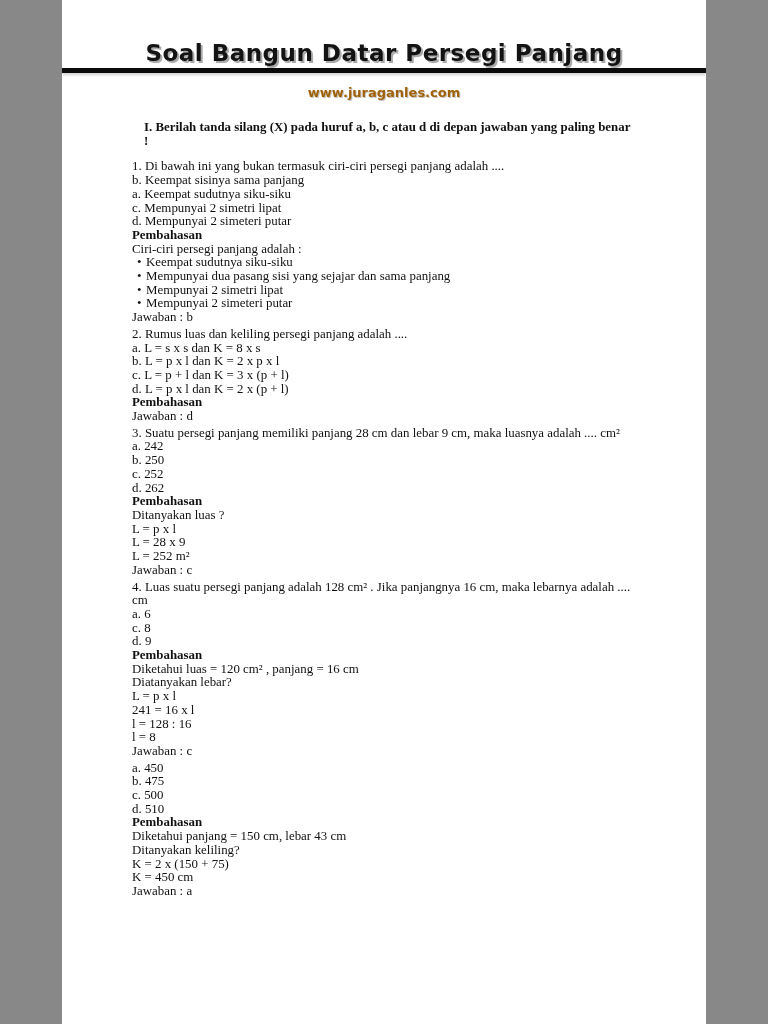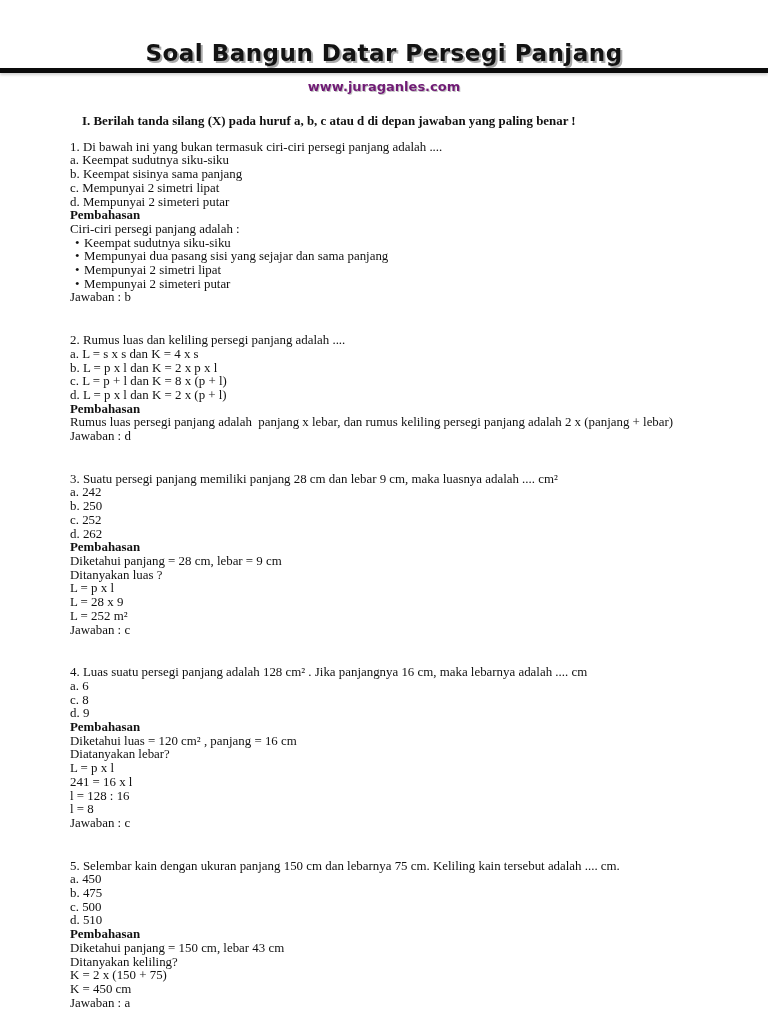--- a/index.html
+++ b/index.html
@@ -1,95 +1,93 @@
 <!DOCTYPE html>
 <html><head>
 <meta charset="utf-8">
 <style>
   html, body { margin: 0; padding: 0; background: #888; }
   .page {
-    width: 768px; height: 1024px; margin: 0 auto;
+    width: 644px; height: 1024px; margin: 0 auto;
     background: #ffffff; color: #111;
     font-family: "Liberation Serif", serif;
     font-size: 12.9px; line-height: 13.7px;
     overflow: hidden; position: relative;
     box-sizing: border-box;
   }
   .doc-header { padding-top: 40px; }
   .doc-title {
     margin: 0; text-align: center;
     font-family: "DejaVu Sans", sans-serif;
     font-weight: 700; font-size: 23px; line-height: 26px;
     letter-spacing: 0.5px; color: #131313;
     text-shadow: 2px 2px 0 #aaaaaa;
   }
   .header-rule {
     height: 5px; background: #0b0b0b; margin-top: 2px;
     box-shadow: 0 2px 3px rgba(0,0,0,0.18);
   }
   .website {
-    margin-top: 6px; text-align: center;
+    margin-top: 12px; text-align: center;
     font-family: "DejaVu Sans", sans-serif;
     font-weight: 700; font-size: 13px; line-height: 15px;
-    color: #701a75; text-shadow: 1px 1px 0 #c4c4c4;
+    color: #a16207; text-shadow: 1px 1px 0 #c4c4c4;
   }
   .doc-body { padding: 9px 62px 0 70px; }
   .line { white-space: pre-wrap; }
   .bold { font-weight: bold; }
   .section-instruction { font-weight: bold; white-space: pre-wrap; margin: 12px; }
   .question-block { margin-top: 0; }
-  .question-block + .question-block { margin-top: 29px; }
+  .question-block + .question-block { margin-top: 3px; }
   .bullet-line { display: flex; }
   .bullet { margin-left: 5px; width: 9px; flex: 0 0 auto; }
   .bullet-text { flex: 1 1 auto; white-space: pre-wrap; }
 </style>
 </head>
 <body>
 
 <div class="page">
   <div class="doc-header">
     <h1 class="doc-title">Soal Bangun Datar Persegi Panjang</h1>
     <div class="header-rule"></div>
     <div class="website">www.juraganles.com</div>
   </div>
   <div class="doc-body">
     <p class="section-instruction">I. Berilah tanda silang (X) pada huruf a, b, c atau d di depan jawaban yang paling benar !</p>
     <div>
         <div class="question-block">
           <div class="line">1. Di bawah ini yang bukan termasuk ciri-ciri persegi panjang adalah ....</div>
+          <div class="line">b. Keempat sisinya sama panjang</div>
           <div class="line">a. Keempat sudutnya siku-siku</div>
-          <div class="line">b. Keempat sisinya sama panjang</div>
           <div class="line">c. Mempunyai 2 simetri lipat</div>
           <div class="line">d. Mempunyai 2 simeteri putar</div>
           <div class="line bold">Pembahasan</div>
           <div class="line">Ciri-ciri persegi panjang adalah :</div>
           <div class="line bullet-line"><div class="bullet">•</div><div class="bullet-text">Keempat sudutnya siku-siku</div></div>
           <div class="line bullet-line"><div class="bullet">•</div><div class="bullet-text">Mempunyai dua pasang sisi yang sejajar dan sama panjang</div></div>
           <div class="line bullet-line"><div class="bullet">•</div><div class="bullet-text">Mempunyai 2 simetri lipat</div></div>
           <div class="line bullet-line"><div class="bullet">•</div><div class="bullet-text">Mempunyai 2 simeteri putar</div></div>
           <div class="line">Jawaban : b</div>
         </div>
         <div class="question-block">
           <div class="line">2. Rumus luas dan keliling persegi panjang adalah ....</div>
-          <div class="line">a. L = s x s dan K = 4 x s</div>
+          <div class="line">a. L = s x s dan K = 8 x s</div>
           <div class="line">b. L = p x l dan K = 2 x p x l</div>
-          <div class="line">c. L = p + l dan K = 8 x (p + l)</div>
+          <div class="line">c. L = p + l dan K = 3 x (p + l)</div>
           <div class="line">d. L = p x l dan K = 2 x (p + l)</div>
           <div class="line bold">Pembahasan</div>
-          <div class="line">Rumus luas persegi panjang adalah  panjang x lebar, dan rumus keliling persegi panjang adalah 2 x (panjang + lebar)</div>
           <div class="line">Jawaban : d</div>
         </div>
         <div class="question-block">
           <div class="line">3. Suatu persegi panjang memiliki panjang 28 cm dan lebar 9 cm, maka luasnya adalah .... cm²</div>
           <div class="line">a. 242</div>
           <div class="line">b. 250</div>
           <div class="line">c. 252</div>
           <div class="line">d. 262</div>
           <div class="line bold">Pembahasan</div>
-          <div class="line">Diketahui panjang = 28 cm, lebar = 9 cm</div>
           <div class="line">Ditanyakan luas ?</div>
           <div class="line">L = p x l</div>
           <div class="line">L = 28 x 9</div>
           <div class="line">L = 252 m²</div>
           <div class="line">Jawaban : c</div>
         </div>
         <div class="question-block">
           <div class="line">4. Luas suatu persegi panjang adalah 128 cm² . Jika panjangnya 16 cm, maka lebarnya adalah .... cm</div>
           <div class="line">a. 6</div>
           <div class="line">c. 8</div>
@@ -97,21 +95,20 @@
           <div class="line bold">Pembahasan</div>
           <div class="line">Diketahui luas = 120 cm² , panjang = 16 cm</div>
           <div class="line">Diatanyakan lebar?</div>
           <div class="line">L = p x l</div>
           <div class="line">241 = 16 x l</div>
           <div class="line">l = 128 : 16</div>
           <div class="line">l = 8</div>
           <div class="line">Jawaban : c</div>
         </div>
         <div class="question-block">
-          <div class="line">5. Selembar kain dengan ukuran panjang 150 cm dan lebarnya 75 cm. Keliling kain tersebut adalah .... cm.</div>
           <div class="line">a. 450</div>
           <div class="line">b. 475</div>
           <div class="line">c. 500</div>
           <div class="line">d. 510</div>
           <div class="line bold">Pembahasan</div>
           <div class="line">Diketahui panjang = 150 cm, lebar 43 cm</div>
           <div class="line">Ditanyakan keliling?</div>
           <div class="line">K = 2 x (150 + 75)</div>
           <div class="line">K = 450 cm</div>
           <div class="line">Jawaban : a</div>

